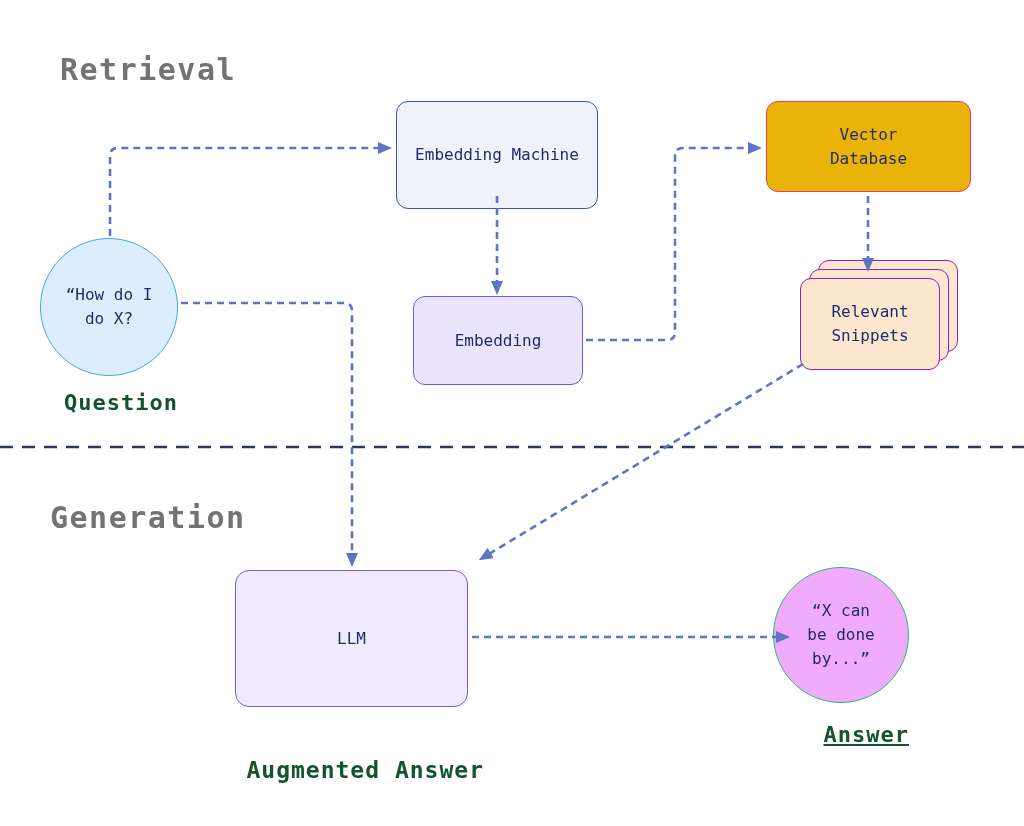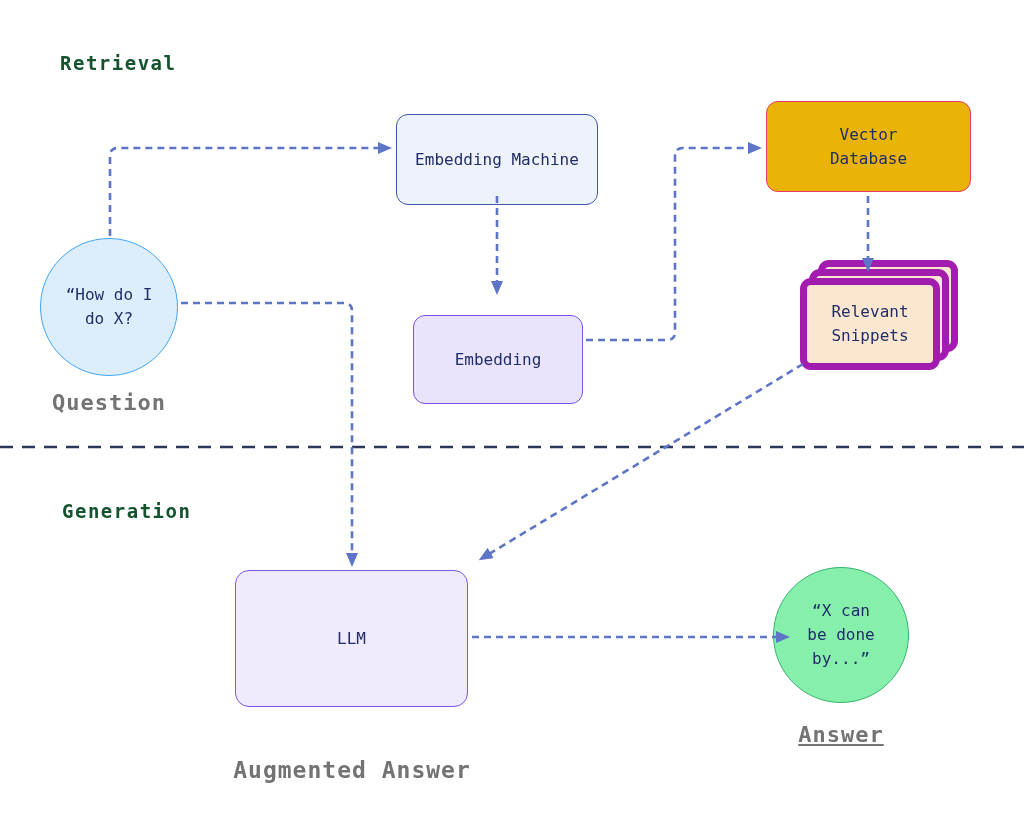--- a/index.html
+++ b/index.html
@@ -12,91 +12,91 @@
     width: 1024px;
     height: 826px;
     background: #ffffff;
     overflow: hidden;
     font-family: "DejaVu Sans Mono", "Liberation Mono", monospace;
     color: #212d68;
   }
   .abs { position: absolute; }
 
   .section-title {
-    font-size: 19px;
+    font-size: 30px;
     font-weight: 600;
     letter-spacing: 1.5px;
-    color: #14532d;
+    color: #737373;
   }
 
   .node {
     display: flex;
     align-items: center;
     justify-content: center;
     text-align: center;
     white-space: pre-line;
     font-size: 16px;
     font-weight: 500;
     line-height: 1.5;
     color: #212d68;
     box-sizing: border-box;
     z-index: 1;
   }
 
   .box { border-radius: 12px; border: 1.6px solid; }
 
   .box-embedding-machine { background: #edf2fb; border-color: #3f56ad; }
   .box-vector-database  { background: #eab308; border-color: #e83a69; }
-  .box-embedding        { background: #e9e4fb; border-color: #7a52f0; margin-top: 19px; }
+  .box-embedding        { background: #e9e4fb; border-color: #7a52f0; }
   .box-llm              { background: #efeafc; border-color: #8153f2; border-radius: 14px; }
 
   .circle {
     border-radius: 50%;
     border: 1.6px solid;
   }
   .circle-question { background: #dcedfc; border-color: #41a6f5; }
-  .circle-answer   { background: #86efac; border-color: #33b56e; }
+  .circle-answer   { background: #f0abfc; border-color: #33b56e; }
 
   .snippet-card {
     box-sizing: border-box;
     width: 140px;
     height: 92px;
     border-radius: 11px;
-    border: 7px solid #a21caf;
+    border: 1px solid #a21caf;
     background: #fbe7cf;
   }
 
   .node-label {
     font-size: 22px;
     font-weight: 600;
     letter-spacing: 1px;
-    color: #737373;
-    text-align: center;
+    color: #14532d;
+    text-align: right;
     z-index: 1;
   }
 
   .arrows {
     position: absolute;
     left: 0; top: 0;
     width: 1024px;
     height: 826px;
     z-index: 2;
     pointer-events: none;
   }
 </style>
 </head>
 <body>
 
 <div class="canvas">
 
   <div class="abs section-title" style="left:60px; top:52px;">Retrieval</div>
 
-  <div class="abs section-title" style="left:50px; top:500px;margin-left:12px;">Generation</div>
+  <div class="abs section-title" style="left:50px; top:500px;">Generation</div>
 
-  <div class="abs node box box-embedding-machine" style="left:396px; top:101px; width:202px; height:91px;margin-top:13px;">Embedding Machine</div>
+  <div class="abs node box box-embedding-machine" style="left:396px; top:101px; width:202px; height:108px;">Embedding Machine</div>
 
   <div class="abs node box box-vector-database" style="left:766px; top:101px; width:205px; height:91px;">Vector
 Database</div>
 
   <div class="abs node circle circle-question" style="left:40px; top:238px; width:138px; height:138px;text-align:center;">“How do I
 do X?</div>
 
   <div class="abs node-label" style="left:40px; top:390px; width:138px;">Question</div>
 
   <div class="abs node box box-embedding" style="left:413px; top:296px; width:170px; height:89px;">Embedding</div>

